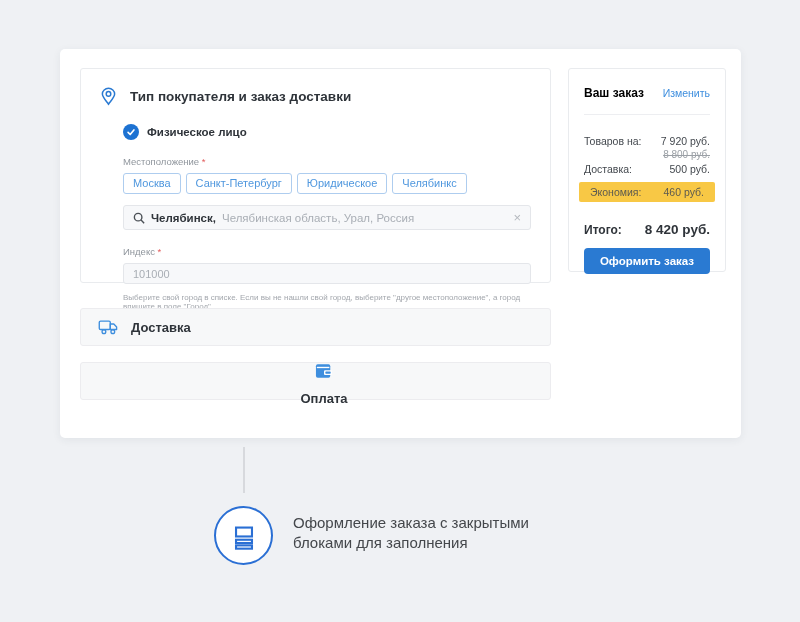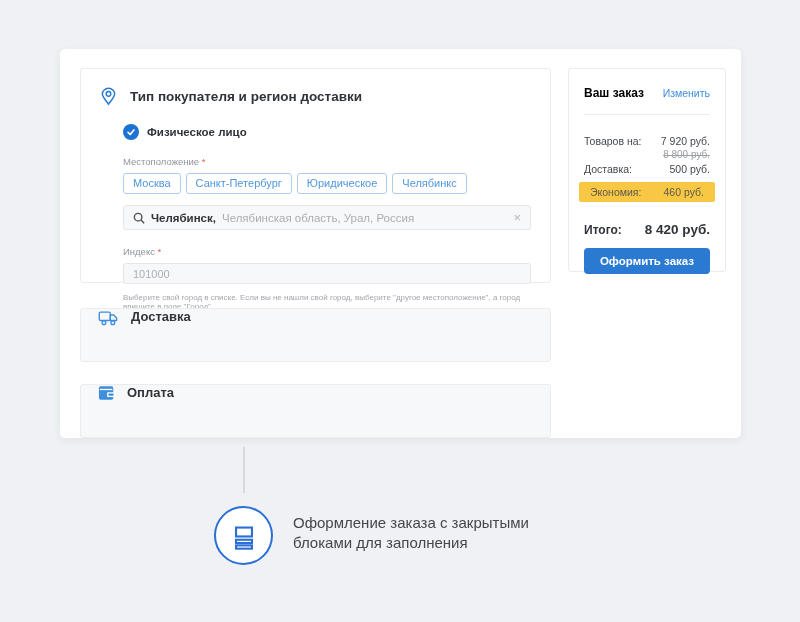--- a/index.html
+++ b/index.html
@@ -50,27 +50,27 @@
   .clear-x { margin-left:auto; color:#b4b8be; font-size:13px; line-height:1; cursor:pointer; }
   .index-input {
     margin:6px 0 0 42px; width:408px; height:21px;
     background:#f7f8fa; border:1px solid #e4e6ea; border-radius:3px;
     font-size:11px; color:#a9aeb5; padding:0 9px; outline:none;
     font-family:"Liberation Sans","DejaVu Sans",sans-serif;
   }
   .helper { margin:9px 0 0 42px; font-size:8px; color:#a3a7ad; width:410px; }
   
   .section {
-    position:absolute; left:20px; width:471px; height:54px;
+    position:absolute; left:20px; width:471px; height:38px;
     background:#f7f8f9; border:1px solid #ececef; border-radius:3px;
-    display:flex; align-items:flex-start; gap:11px; padding-left:17px; cursor:pointer;
+    display:flex; align-items:center; gap:11px; padding-left:17px; cursor:pointer;
   }
   .section-title { font-size:13px; font-weight:bold; color:#2f343a; }
   .sec-delivery { top:259px; }
-  .sec-payment  { top:335px; }
+  .sec-payment  { top:313px;flex-direction:column; }
   
   .order {
     position:absolute; left:508px; top:19px; width:158px; height:204px;
     border:1px solid #e9ebee; border-radius:3px; background:#fff;
     padding:17px 15px 0;
   }
   .order-head { display:flex; justify-content:space-between; align-items:baseline; }
   .order-title { font-size:12px; font-weight:bold; color:#000000; }
   .order-edit { font-size:10.5px; color:#3e8ede; cursor:pointer; text-decoration:none; }
   .order-divider { border-top:1px solid #edeef1; margin-top:14px; }
@@ -109,21 +109,21 @@
 <div class="card">
 
   <div class="panel">
     <div class="panel-head">
       <span class="icon">
         <svg width="21" height="21" viewBox="0 0 24 24" fill="none" stroke="#2a7ad2" stroke-width="1.7">
           <path d="M12 2.6c-3.9 0-7 3-7 6.6 0 3.1 2.6 5.8 7 11.6 4.4-5.8 7-8.5 7-11.6 0-3.6-3.1-6.6-7-6.6z"></path>
           <circle cx="12" cy="9" r="2.6"></circle>
         </svg>
       </span>
-      <span class="panel-title">Тип покупателя и регион доставки</span>
+      <span class="panel-title">Тип покупателя и заказ доставки</span>
     </div>
 
     <div class="radio-row">
       <div class="radio-opt">
         <span class="radio-circle radio-on">
           <svg width="10" height="10" viewBox="0 0 12 12" fill="none" stroke="#fff" stroke-width="2" stroke-linecap="round" stroke-linejoin="round">
             <polyline points="2.5,6.5 5,9 9.5,3.5"></polyline>
           </svg>
         </span>
         <span class="radio-label">Физическое лицо</span>

